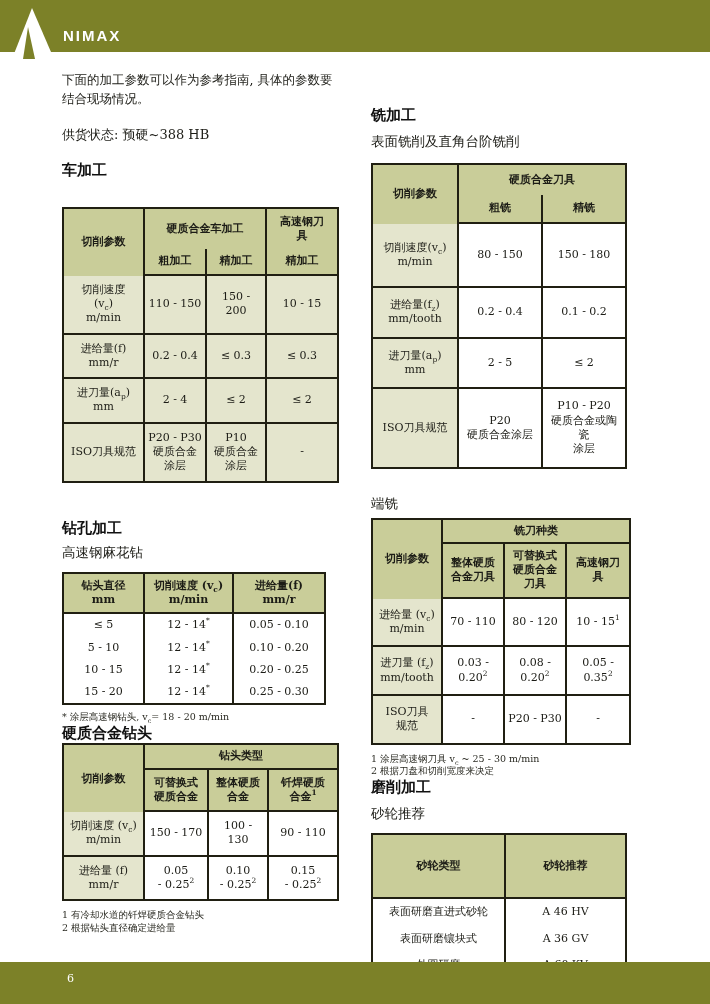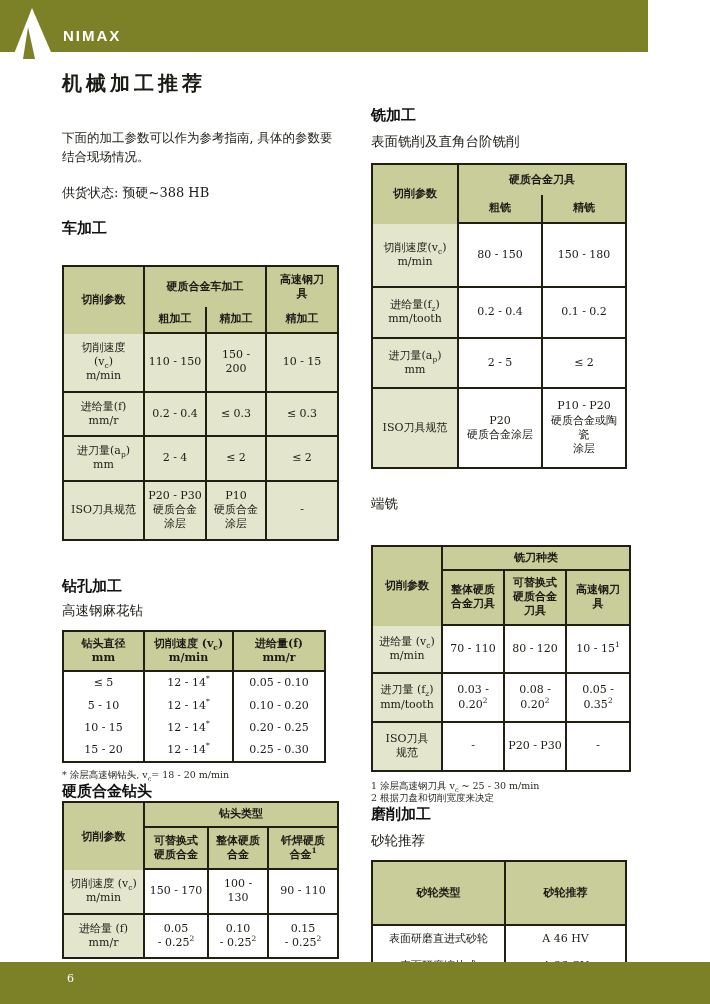--- a/index.html
+++ b/index.html
@@ -6,37 +6,37 @@
     --olive:#7c8128;
     --bd:#201f12;
     --hd:#c9cd99;
     --beige:#e4e5cd;
     --ink:#1c1c16;
   }
   html,body{margin:0;padding:0;background:#fff;}
   .page{position:relative;width:710px;height:1004px;background:#fff;overflow:hidden;
         font-family:"DejaVu Serif",serif;color:var(--ink);}
   
-  .topband{position:absolute;left:0;top:0;width:648px;height:52px;background:var(--olive);}
+  .topband{position:absolute;left:0;top:0;width:710px;height:52px;background:var(--olive);}
   .logo{position:absolute;left:8px;top:6px;width:46px;height:53px;z-index:2;}
   .brand{position:absolute;left:63px;top:27px;color:#fff;font-family:"Liberation Sans",sans-serif;
          font-weight:bold;font-size:15px;letter-spacing:2px;}
   
   .botband{position:absolute;left:0;bottom:0;width:710px;height:42px;background:var(--olive);}
   .pagenum{position:absolute;left:67px;top:10px;color:#fff;font-size:11px;}
   
   .col-left{position:absolute;left:62px;top:70px;width:273px;}
   .col-right{position:absolute;left:371px;top:106px;width:256px;}
   h1{margin:0 0 31px 0;font-size:20px;font-weight:bold;letter-spacing:4px;font-family:"DejaVu Serif",serif;}
   h2{margin:0;font-family:"Liberation Sans",sans-serif;font-size:15px;font-weight:bold;color:#111;}
   h3{margin:0;font-size:13.5px;font-weight:normal;font-family:"DejaVu Serif",serif;}
   .intro{margin:0 0 17px 0;font-size:12.5px;line-height:1.55;}
   .delivery{margin:0 0 17px 0;font-size:13px;}
   .mb6{margin-bottom:6px;}.mb8{margin-bottom:8px;}.mb10{margin-bottom:10px;}
-  .mb12{margin-bottom:12px;}.mb14{margin-bottom:32px;}.mb22{}
+  .mb12{margin-bottom:12px;}.mb14{margin-bottom:5px;}.mb22{}
   .mb26{margin-bottom:26px;}.mb27{margin-bottom:27px;}.mb28{margin-bottom:28px;}.mb36{margin-bottom:36px;}
   .footnote{margin:0;font-size:9.5px;line-height:1.35;color:#2a2a22;}
   sub,sup{font-size:0.68em;line-height:0;}
   
   table.tbl{border-collapse:separate;border-spacing:0;border:2px solid var(--bd);
             table-layout:fixed;font-size:11px;color:var(--ink);}
   .tbl th,.tbl td{padding:4px 3px;text-align:center;vertical-align:middle;line-height:1.3;
                   font-weight:normal;word-wrap:break-word;}
   .tbl th{background:var(--hd);font-weight:bold;}
   .br{border-right:2px solid var(--bd);}
@@ -75,21 +75,20 @@
 
   <div class="topband">
     <svg class="logo" viewBox="0 0 46 53" xmlns="http://www.w3.org/2000/svg">
       <polygon points="4,53 24,2 46,53" fill="#ffffff"></polygon>
       <polygon points="20,21 27,53 15,53" fill="#7c8128"></polygon>
     </svg>
     <div class="brand">NIMAX</div>
   </div>
 
   <div class="col-left">
-    <h1>机械加工推荐</h1>
     <p class="intro">下面的加工参数可以作为参考指南, 具体的参数要结合现场情况。</p>
     <p class="delivery">供货状态: 预硬~388 HB</p>
 
     <h2 class="mb27">车加工</h2>
     <table class="tbl t-turning mb36" style="width:273px">
       <colgroup>
           <col style="width:81px">
           <col style="width:62px">
           <col style="width:60px">
           <col style="width:70px">

